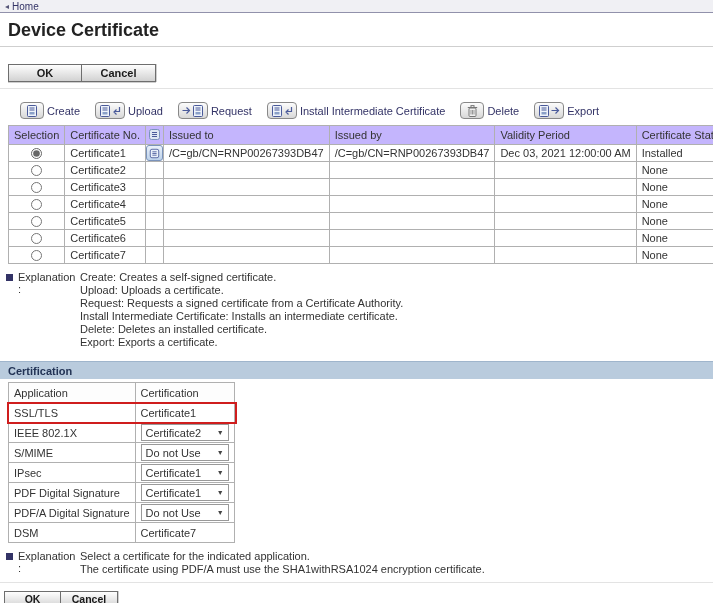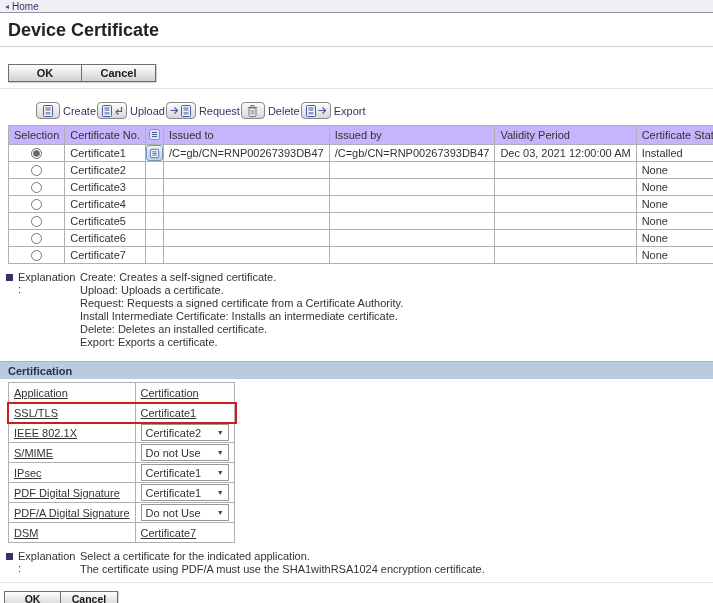--- a/index.html
+++ b/index.html
@@ -20,21 +20,21 @@
   .btnbar { display:inline-flex; border:1px solid #6e6e6e; box-shadow:0 1px 0 #cfcfcf,1px 0 0 #cfcfcf; }
   .btnbar button { width:73px; height:16px; border:none; border-right:1px solid #6e6e6e;
     background:linear-gradient(#fefefe,#d2d2d2); font-weight:bold; font-size:11px; color:#1a1a1a;
     font-family:inherit; cursor:pointer; line-height:13px; }
   .btnbar button:last-child { border-right:none; }
   .btnbar.small button { width:56px; height:15px; font-size:10.5px; }
   .topbtns { margin:17px 0 0 8px; }
   .botbtns { margin:8px 0 0 4px; }
 
   
-  .toolbar { display:flex; align-items:center; margin:13px 0 0 36px; gap:1px; }
+  .toolbar { display:flex; align-items:center; margin:13px 0 0 20px; gap:15px; }
   .tb-item { display:flex; align-items:center; gap:3px; cursor:pointer; }
   .tb-item .lbl { color:#333366; font-size:11px; }
   .tb-btn { display:inline-flex; align-items:center; justify-content:center; gap:1px;
     min-width:24px; height:17px; padding:1px 3px; border:1px solid #888;
     border-radius:4px; background:linear-gradient(#fcfcfc,#d8d8d8); }
 
   
   table { border-collapse:collapse; table-layout:fixed; }
   .certs { margin:6px 0 0 8px; }
   .certs th,.certs td { border:1px solid #b0b0b0; font-weight:normal; text-align:left;
@@ -51,21 +51,21 @@
   .expl { display:flex; margin:7px 0 0 6px; }
   .expl .bullet { width:7px; height:7px; background:#333366; margin:3px 5px 0 0; flex:none; }
   .expl .elabel { width:62px; flex:none; color:#333; }
   .expl .lines div { line-height:13px; color:#333; }
 
   
   .section-bar { margin-top:12px; height:18px; background:#b9cbdd; border-top:1px solid #9fb5cc;
     display:flex; align-items:center; padding-left:8px; font-weight:bold; color:#223355; font-size:11px; }
   .certif-wrap { position:relative; margin:3px 0 0 8px; width:260px; }
   .certif th,.certif td { border:1px solid #b0b0b0; font-weight:normal; text-align:left;
-    padding:0 5px; height:20px; font-size:11px; color:#333; white-space:nowrap;text-decoration:underline; }
+    padding:0 5px; height:20px; font-size:11px; color:#333; white-space:nowrap; }
   .certif th { background:#fdfdfd; }
   .selbox { display:inline-flex; align-items:center; justify-content:space-between;
     width:88px; height:17px; border:1px solid #999; background:#fff; padding:0 4px;
     font-size:11px; color:#333; cursor:pointer; }
   .selbox .arrow { font-size:7px; color:#444; margin-left:4px; }
   .hl-box { position:absolute; left:-1px; top:20px; width:230px; height:22px;
     border:2px solid #cf1d1d; pointer-events:none; }
 </style>
 </head>
 <body>
@@ -118,20 +118,34 @@
           <path d="M0.5 4.5 h6 M4.5 1.5 L7.5 4.5 L4.5 7.5" stroke="#4a5a9a" fill="none" stroke-width="1.2"></path>
         </svg>
       <svg width="12" height="12" viewBox="0 0 12 12">
           <rect x="1.5" y="0.5" width="9" height="11" rx="1" fill="#eef3fa" stroke="#4a5a9a"></rect>
           <line x1="3.5" y1="3" x2="8.5" y2="3" stroke="#4a5a9a"></line>
           <line x1="3.5" y1="5" x2="8.5" y2="5" stroke="#4a5a9a"></line>
           <rect x="3.5" y="7" width="5" height="2.5" fill="#8aa0c8"></rect>
         </svg>
     </span>
     <span class="lbl">Request</span>
+  </span>
+  <span class="tb-item">
+    <span class="tb-btn">
+      <svg width="12" height="12" viewBox="0 0 12 12">
+          <rect x="1.5" y="0.5" width="9" height="11" rx="1" fill="#eef3fa" stroke="#4a5a9a"></rect>
+          <line x1="3.5" y1="3" x2="8.5" y2="3" stroke="#4a5a9a"></line>
+          <line x1="3.5" y1="5" x2="8.5" y2="5" stroke="#4a5a9a"></line>
+          <rect x="3.5" y="7" width="5" height="2.5" fill="#8aa0c8"></rect>
+        </svg>
+      <svg width="9" height="10" viewBox="0 0 9 10">
+          <path d="M7.5 1 v4.5 H2.5 M4.5 3.5 L2 6 L4.5 8.5" stroke="#4a5a9a" fill="none" stroke-width="1.2"></path>
+        </svg>
+    </span>
+    <span class="lbl">Install Intermediate Certificate</span>
   </span>
   <span class="tb-item">
     <span class="tb-btn">
       <svg width="11" height="12" viewBox="0 0 11 12">
           <rect x="2" y="3" width="7" height="8.5" rx="1" fill="#f0f0f0" stroke="#777"></rect>
           <line x1="0.8" y1="2.5" x2="10.2" y2="2.5" stroke="#777"></line>
           <rect x="4" y="0.6" width="3" height="1.9" stroke="#777" fill="none"></rect>
           <line x1="4" y1="5" x2="4" y2="9.5" stroke="#999"></line>
           <line x1="5.5" y1="5" x2="5.5" y2="9.5" stroke="#999"></line>
           <line x1="7" y1="5" x2="7" y2="9.5" stroke="#999"></line>

